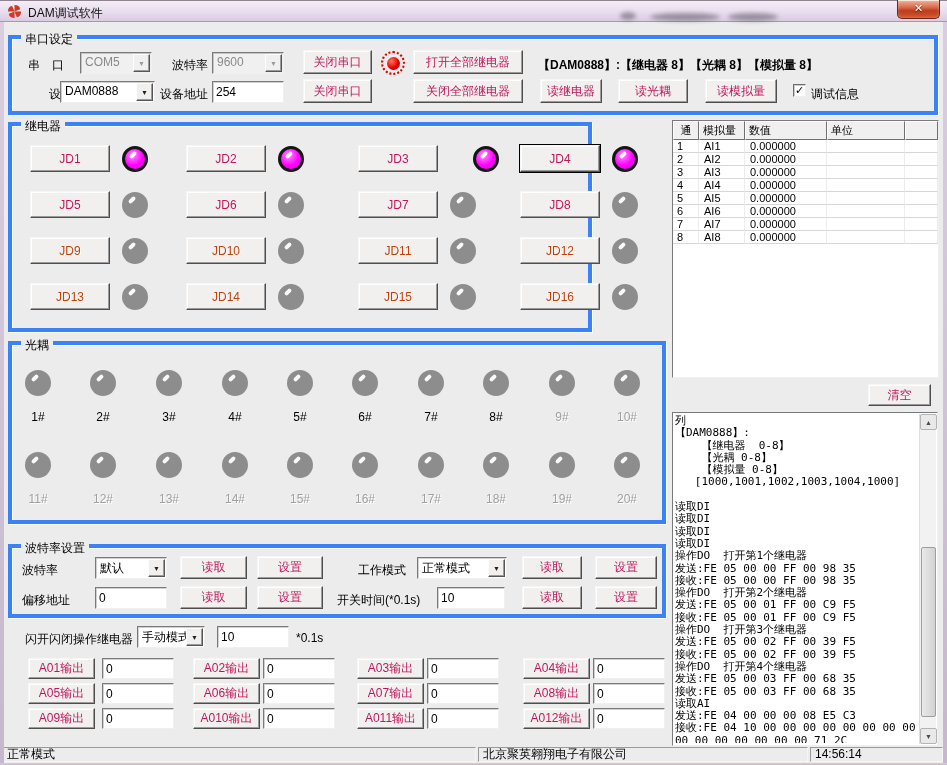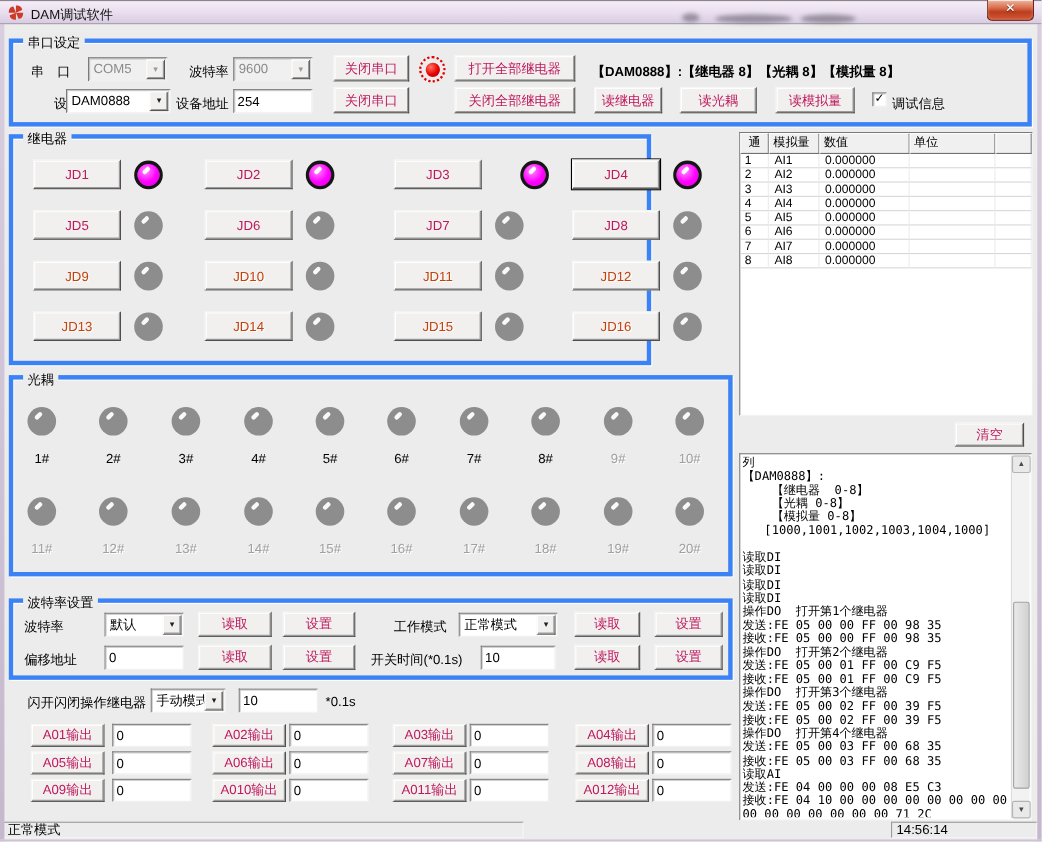--- a/index.html
+++ b/index.html
@@ -474,14 +474,15 @@
 <input class="tb out-input" style="left: 102px; top: 708px;" value="0">
 <button class="btn out-btn" style="left:193px; top:708px;">A010输出</button>
 <input class="tb out-input" style="left: 263px; top: 708px;" value="0">
 <button class="btn out-btn" style="left:357px; top:708px;">A011输出</button>
 <input class="tb out-input" style="left: 427px; top: 708px;" value="0">
 <button class="btn out-btn" style="left:523px; top:708px;">A012输出</button>
 <input class="tb out-input" style="left: 593px; top: 708px;" value="0">
 
 <div class="statusbar">
   <span class="status-seg" style="left:2px; width:474px;">正常模式</span>
+  <span class="status-seg" style="left:478px; width:330px;">北京聚英翱翔电子有限公司</span>
   <span class="status-seg" style="left:810px; width:133px;">14:56:14</span>
 </div>
 
 </body></html>

